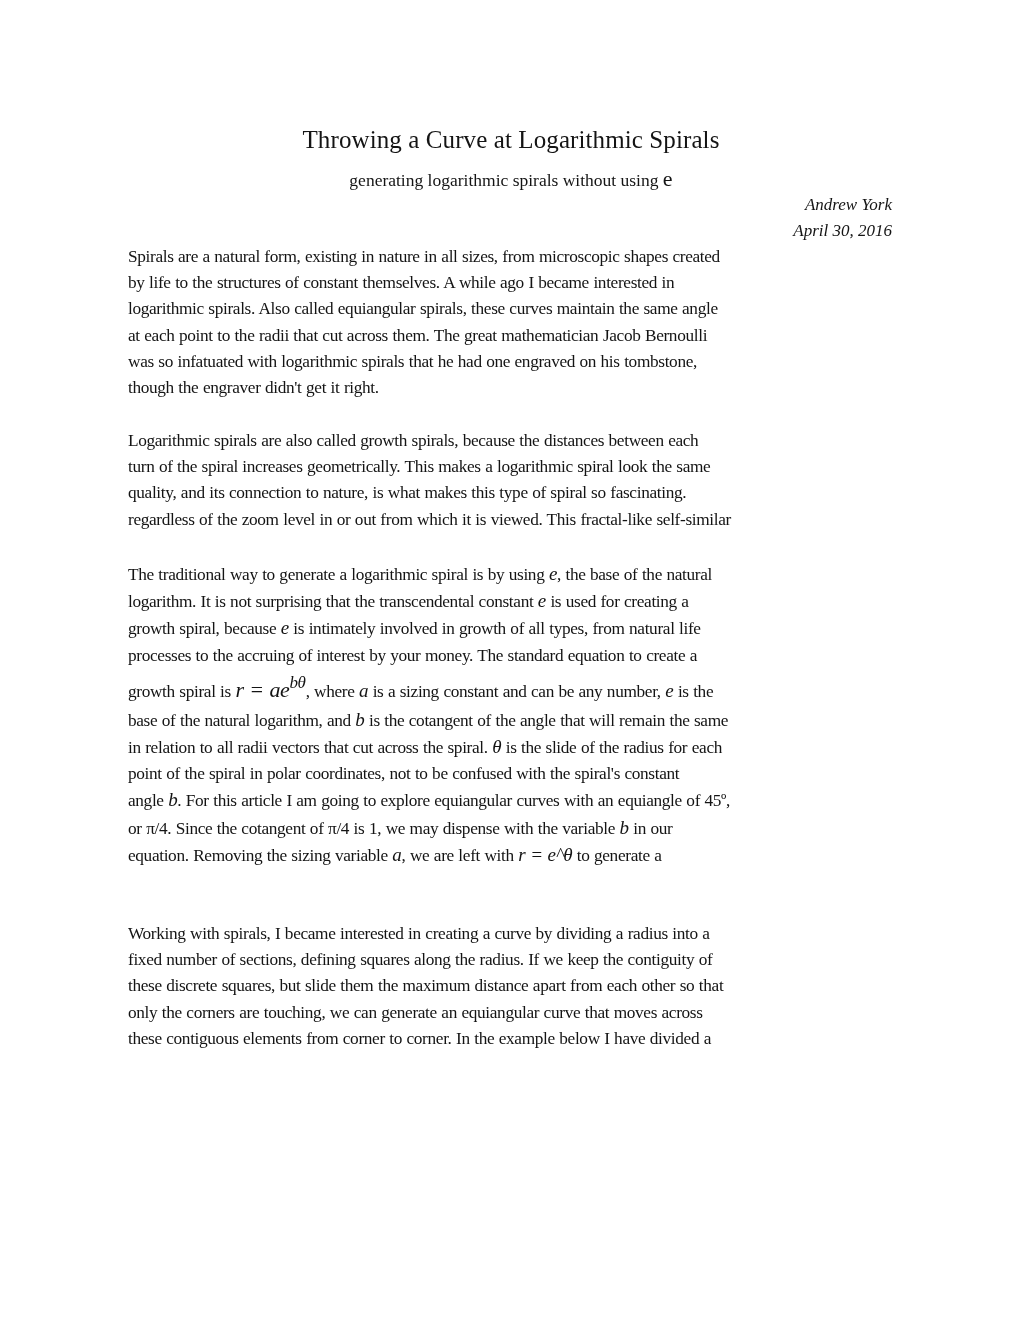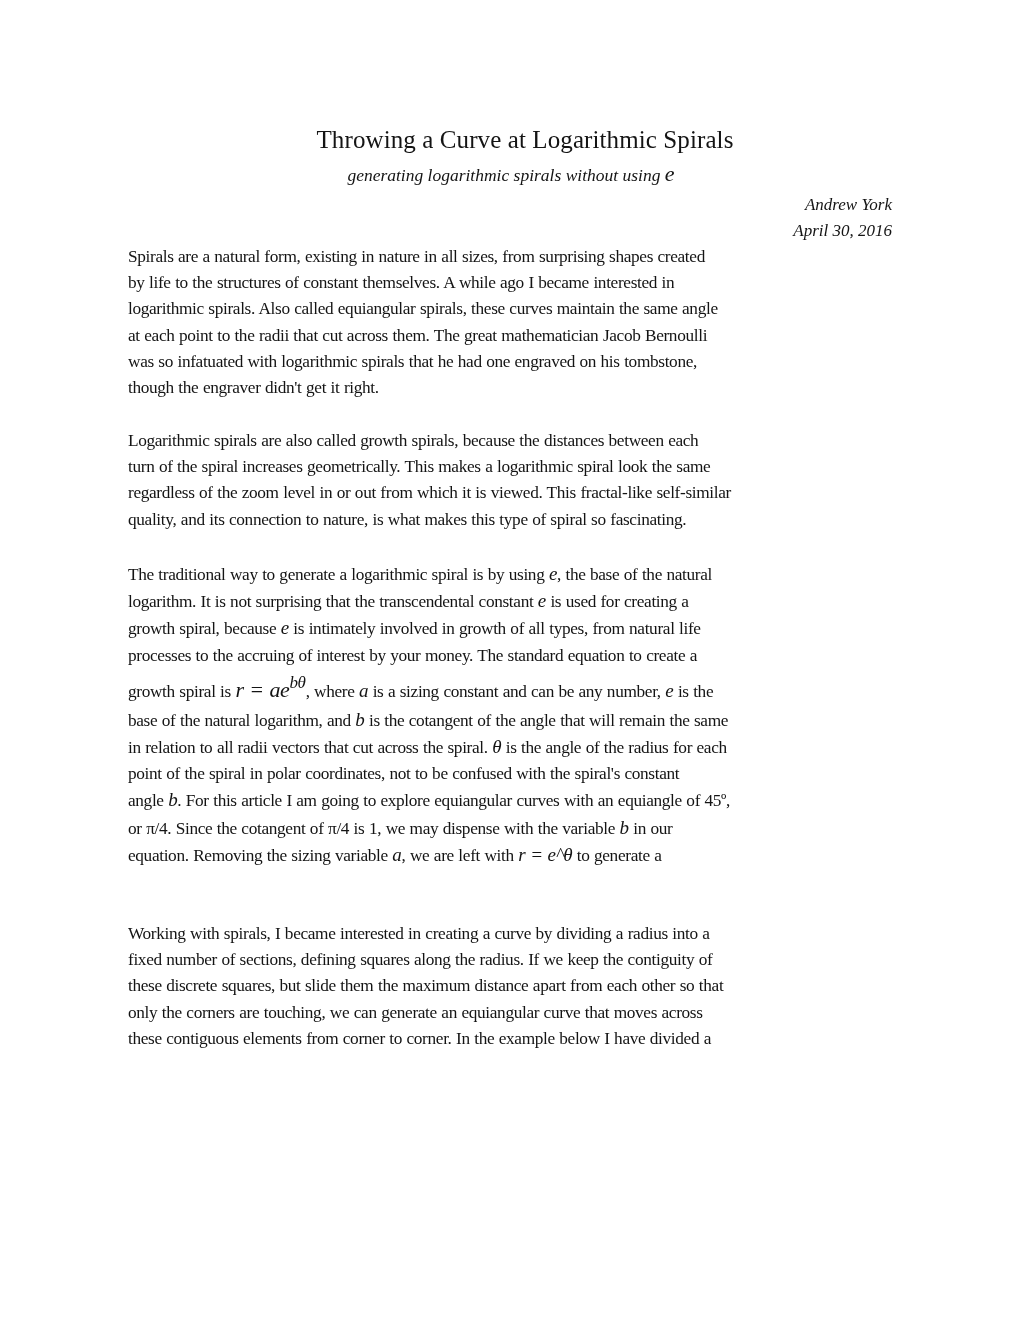--- a/index.html
+++ b/index.html
@@ -3,27 +3,27 @@
 <meta charset="utf-8">
 <style>
   html, body { margin: 0; padding: 0; background: #ffffff; }
   body {
     width: 1020px; height: 1320px; position: relative; overflow: hidden;
     font-family: "Liberation Serif", "DejaVu Serif", serif;
     color: #141414;
   }
   .page { position: absolute; left: 128px; top: 0; width: 766px; }
   .title {
-    position: absolute; left: 14px; width: 766px; top: 123px;
+    position: absolute; left: 0; width: 766px; top: 123px;
     text-align: center; font-size: 25px; line-height: 34px;
     letter-spacing: 0.1px;
   }
   .subtitle {
     position: absolute; left: 0; width: 766px; top: 162px;
-    text-align: center; font-size: 17.5px; line-height: 24px; font-style: italic;
+    text-align: center; font-size: 17.5px; line-height: 34px; 
   }
   .subtitle .e-big { font-size: 22px; }
   .author, .date {
     position: absolute; right: 2px; font-style: italic; font-size: 17px; line-height: 24px;
   }
   .author { top: 193px; }
   .date { top: 219px; }
   .para {
     position: absolute; left: 0; width: 766px;
     font-size: 17.3px; line-height: 26.2px;
@@ -42,43 +42,43 @@
 </head>
 <body>
 
 <div class="page">
   <div class="title">Throwing a Curve at Logarithmic Spirals</div>
   <div class="subtitle"><span>generating logarithmic spirals without using </span><span class="e-big">e</span></div>
   <div class="author">Andrew York</div>
   <div class="date">April 30, 2016</div>
 
   <div class="para p1">
-    <span class="line">Spirals are a natural form, existing in nature in all sizes, from surprising shapes created</span>
+    <span class="line">Spirals are a natural form, existing in nature in all sizes, from microscopic shapes created</span>
     <span class="line">by life to the structures of constant themselves.  A while ago I became interested in</span>
     <span class="line">logarithmic spirals.  Also called equiangular spirals, these curves maintain the same angle</span>
     <span class="line">at each point to the radii that cut across them.  The great mathematician Jacob Bernoulli</span>
     <span class="line">was so infatuated with logarithmic spirals that he had one engraved on his tombstone,</span>
     <span class="line">though the engraver didn't get it right.</span>
   </div>
 
   <div class="para p2">
     <span class="line">Logarithmic spirals are also called growth spirals, because the distances between each</span>
     <span class="line">turn of the spiral increases geometrically.  This makes a logarithmic spiral look the same</span>
+    <span class="line">quality, and its connection to nature, is what makes this type of spiral so fascinating.</span>
     <span class="line">regardless of the zoom level in or out from which it is viewed.  This fractal-like self-similar</span>
-    <span class="line">quality, and its connection to nature, is what makes this type of spiral so fascinating.</span>
   </div>
 
   <div class="para p3">
     <span class="line"><span>The traditional way to generate a logarithmic spiral is by using </span><span class="m">e</span><span>, the base of the natural</span></span>
     <span class="line"><span>logarithm.  It is not surprising that the transcendental constant </span><span class="m">e</span><span> is used for creating a</span></span>
     <span class="line"><span>growth spiral, because </span><span class="m">e</span><span> is intimately involved in growth of all types, from natural life</span></span>
     <span class="line">processes to the accruing of interest by your money.  The standard equation to create a</span>
     <span class="line tall"><span>growth spiral is </span><span class="mbig"><span>r = ae</span><span class="sup">bθ</span></span><span>, where </span><span class="m">a</span><span> is a sizing constant and can be any number, </span><span class="m">e</span><span> is the</span></span>
     <span class="line"><span>base of the natural logarithm, and </span><span class="m">b</span><span> is the cotangent of the angle that will remain the same</span></span>
-    <span class="line"><span>in relation to all radii vectors that cut across the spiral.  </span><span class="m">θ</span><span> is the angle of the radius for each</span></span>
+    <span class="line"><span>in relation to all radii vectors that cut across the spiral.  </span><span class="m">θ</span><span> is the slide of the radius for each</span></span>
     <span class="line">point of the spiral in polar coordinates, not to be confused with the spiral's constant</span>
     <span class="line"><span>angle </span><span class="m">b</span><span>.  For this article I am going to explore equiangular curves with an equiangle of 45º,</span></span>
     <span class="line"><span>or π/4.  Since the cotangent of π/4 is 1, we may dispense with the variable </span><span class="m">b</span><span> in our</span></span>
     <span class="line"><span>equation.  Removing the sizing variable </span><span class="m">a</span><span>, we are left with </span><span class="m">r = e^θ</span><span> to generate a</span></span>
   </div>
 
   <div class="para p4">
     <span class="line">Working with spirals, I became interested in creating a curve by dividing a radius into a</span>
     <span class="line">fixed number of sections, defining squares along the radius.  If we keep the contiguity of</span>
     <span class="line">these discrete squares, but slide them the maximum distance apart from each other so that</span>

